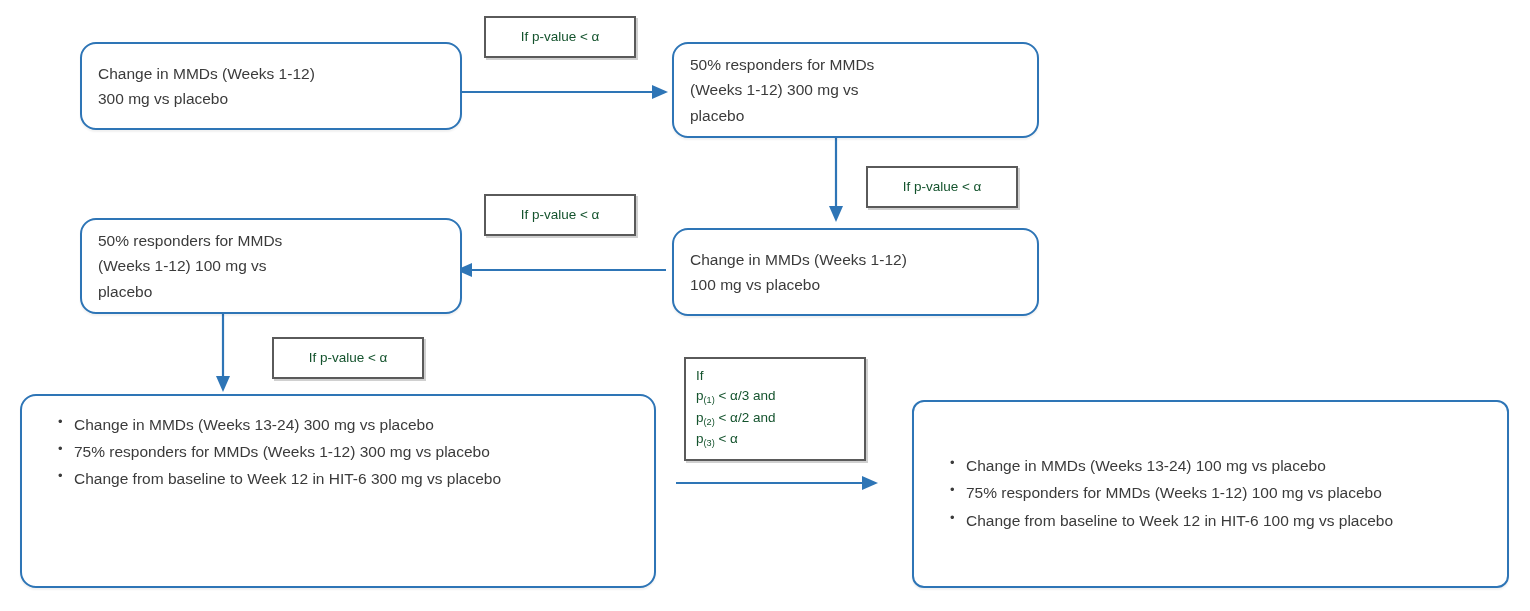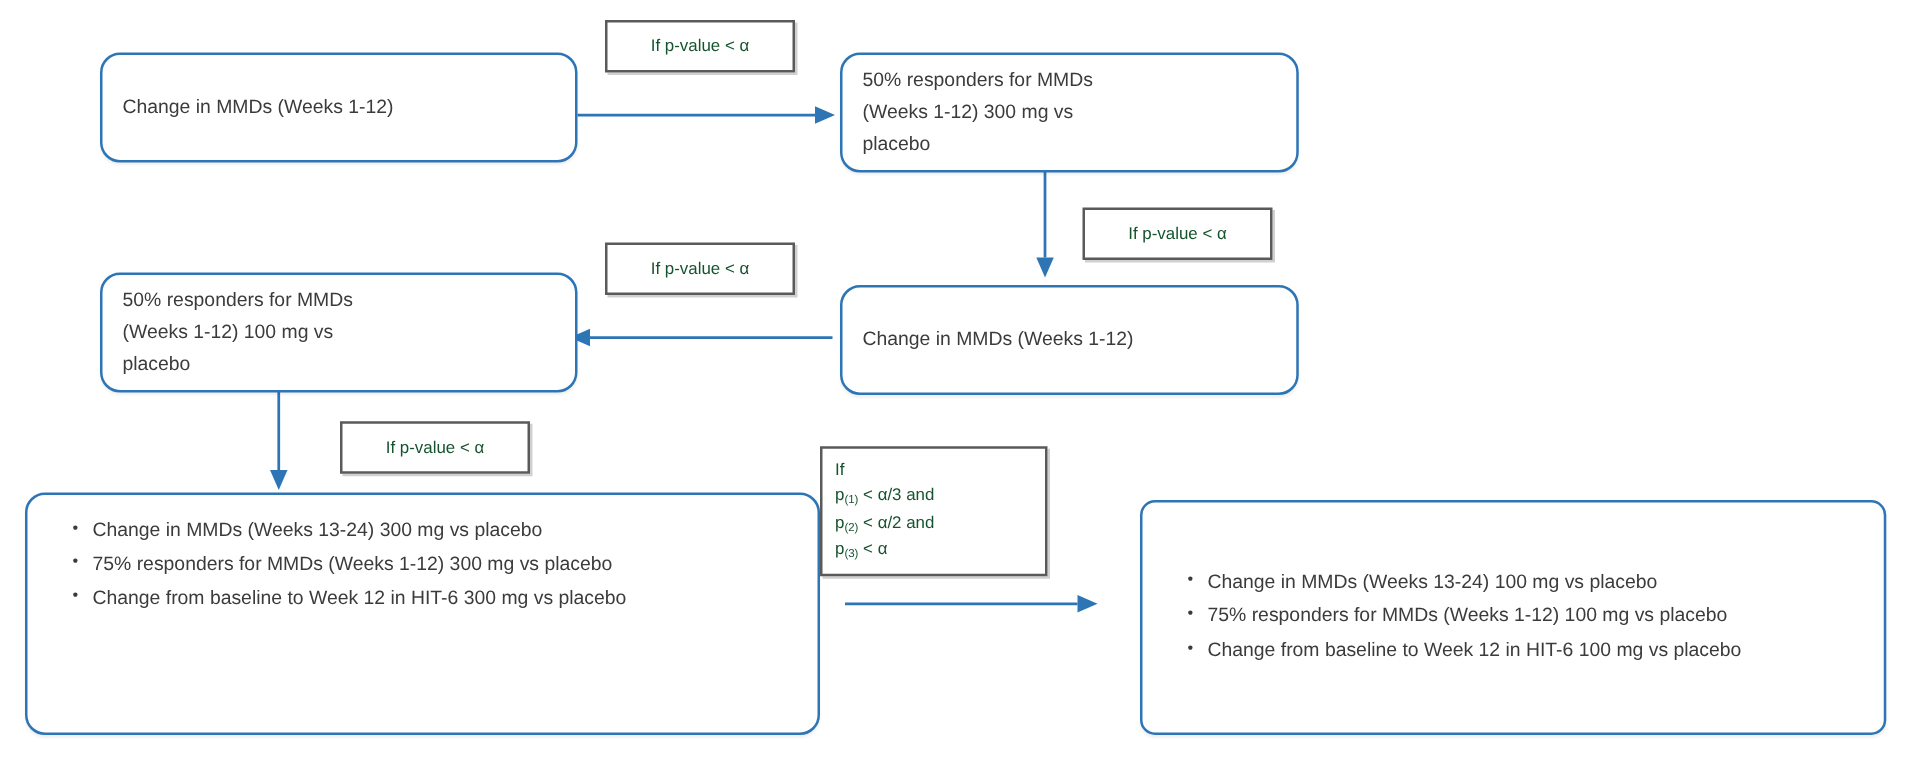--- a/index.html
+++ b/index.html
@@ -114,30 +114,32 @@
     <polygon points="5,64 19,64 12,80" fill="#2E75B6"></polygon>
   </svg>
 
   <svg class="connector" style="left:676px; top:471px;" width="206" height="24">
     <line x1="0" y1="12" x2="186" y2="12" stroke="#2E75B6" stroke-width="2.2"></line>
     <polygon points="186,5 202,12 186,19" fill="#2E75B6"></polygon>
   </svg>
 
   <div class="node" style="left:80px; top:42px; width:382px; height:88px;">
     <div class="line">Change in MMDs (Weeks 1-12)</div>
+    <div class="line">300 mg vs placebo</div>
   </div>
 
   <div class="node" style="left:672px; top:42px; width:367px; height:96px;">
     <div class="line">50% responders for MMDs</div>
     <div class="line">(Weeks 1-12) 300 mg vs</div>
     <div class="line">placebo</div>
   </div>
 
   <div class="node" style="left:672px; top:228px; width:367px; height:88px;">
     <div class="line">Change in MMDs (Weeks 1-12)</div>
+    <div class="line">100 mg vs placebo</div>
   </div>
 
   <div class="node" style="left:80px; top:218px; width:382px; height:96px;">
     <div class="line">50% responders for MMDs</div>
     <div class="line">(Weeks 1-12) 100 mg vs</div>
     <div class="line">placebo</div>
   </div>
 
   <div class="node" style="left:20px; top:394px; width:636px; height:194px; justify-content:space-between; padding-top:16px;">
     <ul>
@@ -164,20 +166,20 @@
   </div>
 
   <div class="label-box" style="left:484px; top:194px; width:152px; height:42px;">
     <span>If p-value &lt; α</span>
   </div>
 
   <div class="label-box" style="left:272px; top:337px; width:152px; height:42px;">
     <span>If p-value &lt; α</span>
   </div>
 
-  <div class="label-box multi" style="left:656px; top:357px; width:182px; height:104px;">
+  <div class="label-box multi" style="left:684px; top:357px; width:182px; height:104px;">
     <div class="line">If</div>
     <div class="line"><span>p</span><sub>(1)</sub><span> &lt; α/3 and</span></div>
     <div class="line"><span>p</span><sub>(2)</sub><span> &lt; α/2 and</span></div>
     <div class="line"><span>p</span><sub>(3)</sub><span> &lt; α</span></div>
   </div>
 
 </div>
 
 </body></html>

